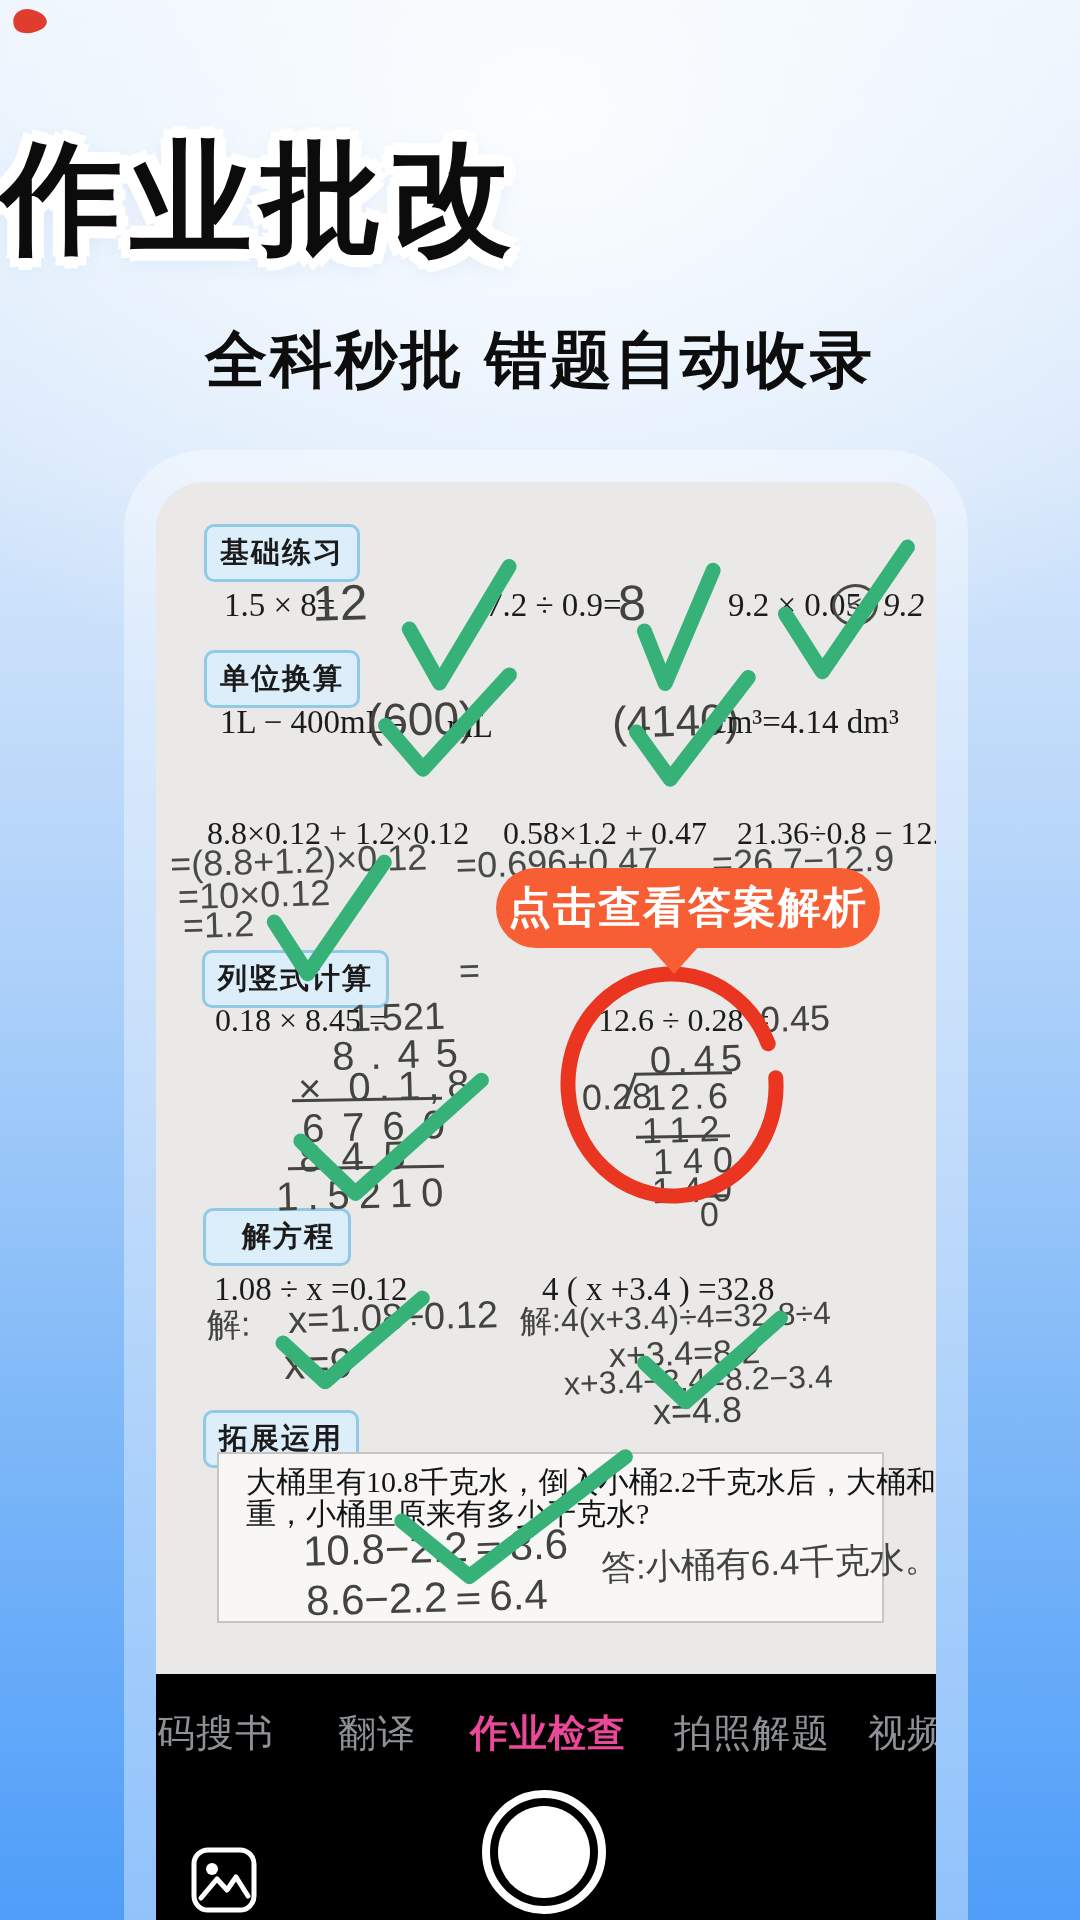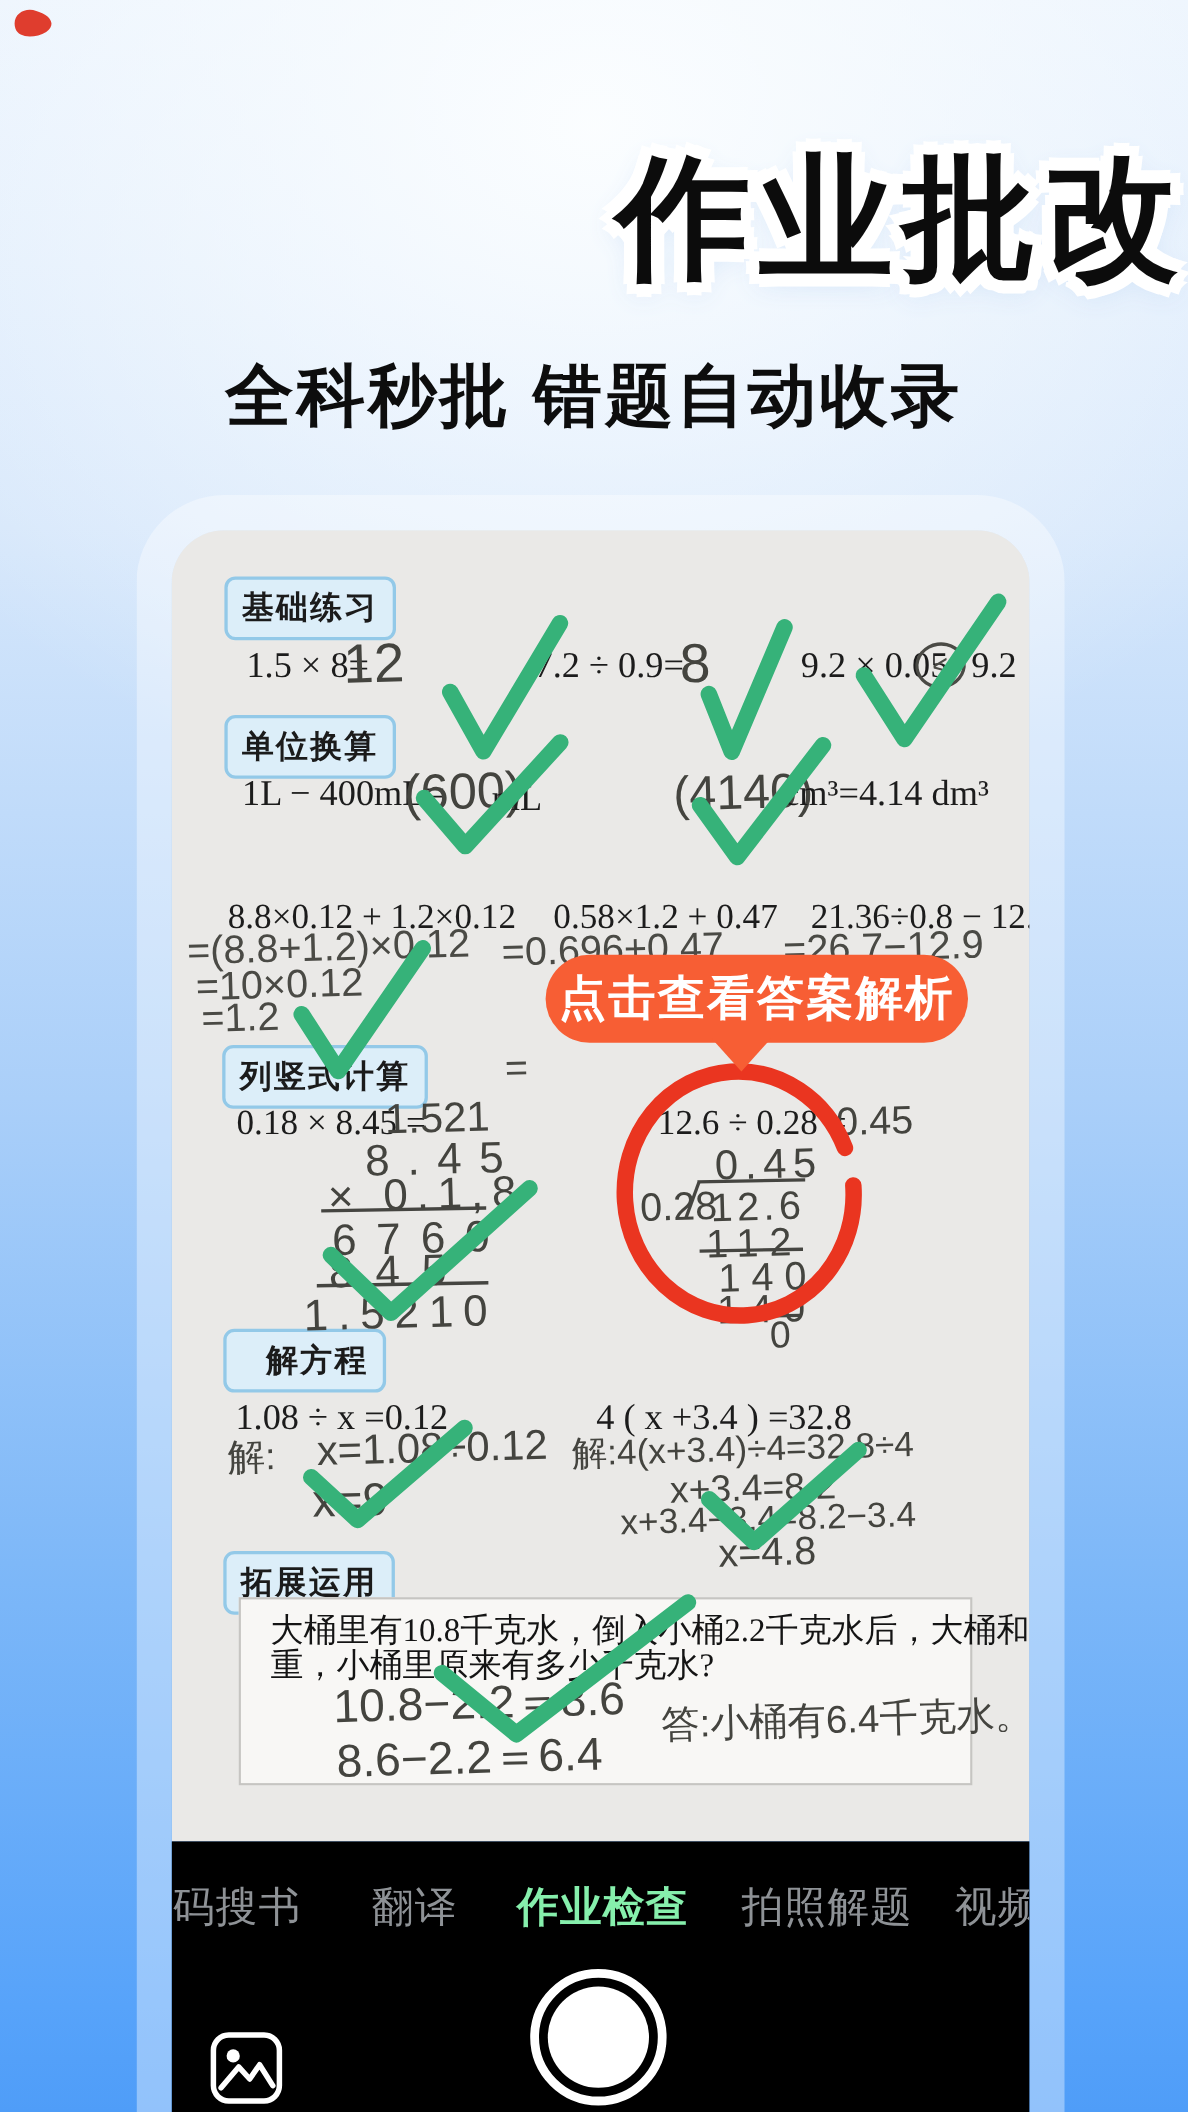--- a/index.html
+++ b/index.html
@@ -3,21 +3,21 @@
 <meta charset="utf-8">
 <style>
   html,body{margin:0;padding:0;background:#dfeefb;}
   .stage{position:relative;width:1080px;height:1920px;overflow:hidden;
          font-family:"Liberation Sans",sans-serif;
          background:
            radial-gradient(120% 55% at 50% 6%, rgba(252,254,255,.95) 0%, rgba(252,254,255,0) 60%),
            linear-gradient(180deg,#eaf3fd 0%,#d6e7fb 25%,#aacff9 52%,#7cb7f8 75%,#57a3fa 95%,#4f9df8 100%);}
   .abs{position:absolute;}
   
-  .title{left:0;top:118px;width:100%;text-align:right;font-size:122px;font-weight:900;color:#0c0c0c;
+  .title{left:0;top:118px;width:100%;text-align:left;font-size:122px;font-weight:900;color:#0c0c0c;
          letter-spacing:8px;
          text-shadow:-9px -9px 0 #fff,9px -9px 0 #fff,-9px 9px 0 #fff,9px 9px 0 #fff,
                      -12px 0 0 #fff,12px 0 0 #fff,0 -12px 0 #fff,0 12px 0 #fff,0 6px 26px rgba(190,215,245,.9);}
   .subtitle{left:0;top:318px;width:100%;text-align:center;font-size:62px;font-weight:700;color:#0d0d0d;letter-spacing:3px;}
   
   .phone{left:124px;top:450px;width:844px;height:1470px;box-sizing:border-box;
          border:32px solid rgba(255,255,255,.38);border-bottom:none;border-radius:80px 80px 0 0;overflow:hidden;}
   .sheet{left:0;top:0;width:780px;height:1192px;background:#eae9e7;overflow:hidden;}
   .camera{left:0;top:1192px;width:780px;height:246px;background:#000;overflow:hidden;}
   
@@ -25,21 +25,21 @@
         font-size:29px;font-weight:700;padding:6px 13px;letter-spacing:2px;white-space:nowrap;}
   .pr{font-family:"Liberation Serif","DejaVu Serif",serif;color:#1c1c1c;font-size:33px;white-space:nowrap;}
   .hw{color:#44443f;font-size:38px;white-space:nowrap;transform:rotate(-1.6deg);}
   .hw2{color:#4a4a45;}
   .big{font-size:50px;}
   .check{overflow:visible;}
   .check path{fill:none;stroke:#36b279;stroke-width:15;stroke-linecap:round;stroke-linejoin:round;vector-effect:non-scaling-stroke;}
   .hline{height:3px;background:#454541;transform:rotate(-1deg);}
   .colrow{letter-spacing:16px;font-size:40px;}
   .tab{top:34px;font-size:38px;color:#8e9296;white-space:nowrap;letter-spacing:1px;}
-  .tab.active{color:#86efac;font-weight:700;}
+  .tab.active{color:#ec4899;font-weight:700;}
   .tooltip{left:496px;top:868px;width:384px;height:80px;background:#f75e34;border-radius:40px;
            display:flex;align-items:center;justify-content:center;color:#fff;font-size:43px;font-weight:700;
            letter-spacing:2px;z-index:60;}
   .tooltip-arrow{left:647px;top:944px;width:0;height:0;border-left:27px solid transparent;
            border-right:27px solid transparent;border-top:30px solid #f75e34;z-index:60;}
   .probbox{left:61px;top:970px;width:667px;height:171px;background:#f8f7f5;border:2px solid #c6c5c2;box-sizing:border-box;}
   .ptext{font-family:"Liberation Serif","DejaVu Serif",serif;color:#141414;font-size:30px;white-space:nowrap;}
 </style>
 </head>
 <body>
@@ -63,21 +63,21 @@
       <div class="abs chip" style="left:47px;top:726px;padding-left:36px;">解方程</div>
       <div class="abs chip" style="left:47px;top:928px;">拓展运用</div>
 
       <div class="abs pr" style="left:68px;top:105px;">1.5 × 8=</div>
       <div class="abs hw big" style="left:156px;top:92px;">12</div>
       <div class="abs pr" style="left:330px;top:105px;">7.2 ÷ 0.9=</div>
       <div class="abs hw big" style="left:462px;top:92px;">8</div>
       <div class="abs pr" style="left:572px;top:105px;">9.2 × 0.05</div>
       <div class="abs" style="left:676px;top:102px;width:40px;height:36px;border:3px solid #4a4a45;border-radius:50%;
            display:flex;align-items:center;justify-content:center;color:#4a4a45;font-size:26px;transform:rotate(-8deg);">&lt;</div>
-      <div class="abs pr" style="left:727px;top:105px;">9.2</div>
+      <div class="abs pr" style="left:727px;top:105px;font-style:italic;">9.2</div>
 
       <div class="abs pr" style="left:64px;top:222px;">1L − 400mL=</div>
       <div class="abs hw" style="left:211px;top:210px;font-size:46px;">(600)</div>
       <div class="abs pr" style="left:291px;top:226px;">mL</div>
       <div class="abs hw" style="left:456px;top:214px;font-size:44px;">(4140)</div>
       <div class="abs pr" style="left:556px;top:222px;">cm³=4.14 dm³</div>
 
       <div class="abs pr" style="left:51px;top:333px;font-size:32px;">8.8×0.12 + 1.2×0.12</div>
       <div class="abs pr" style="left:347px;top:333px;font-size:32px;">0.58×1.2 + 0.47</div>
       <div class="abs pr" style="left:581px;top:333px;font-size:32px;">21.36÷0.8 − 12.9</div>

